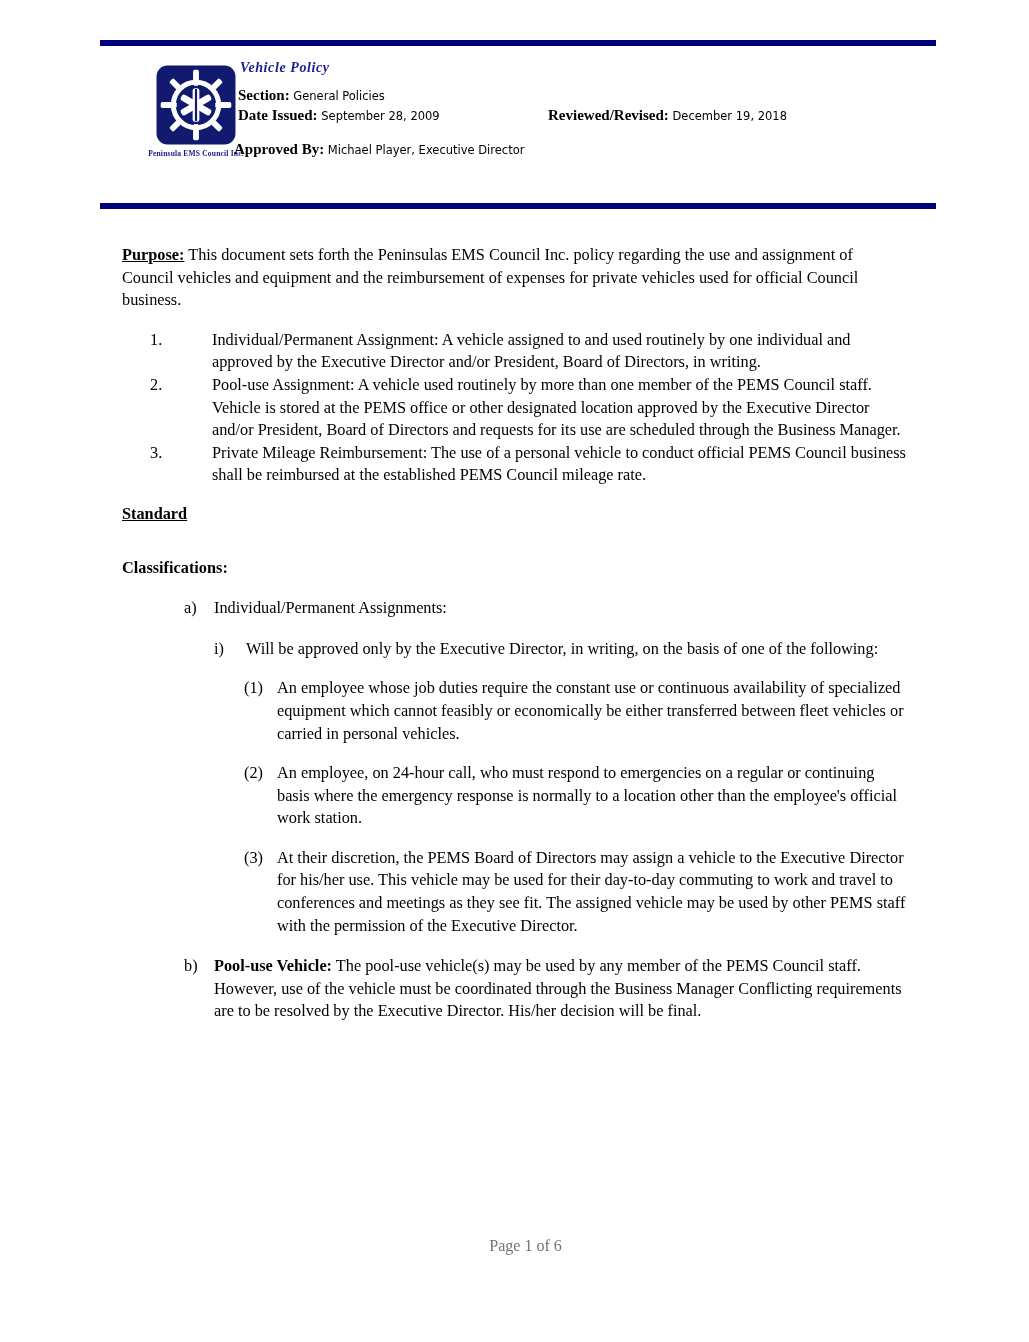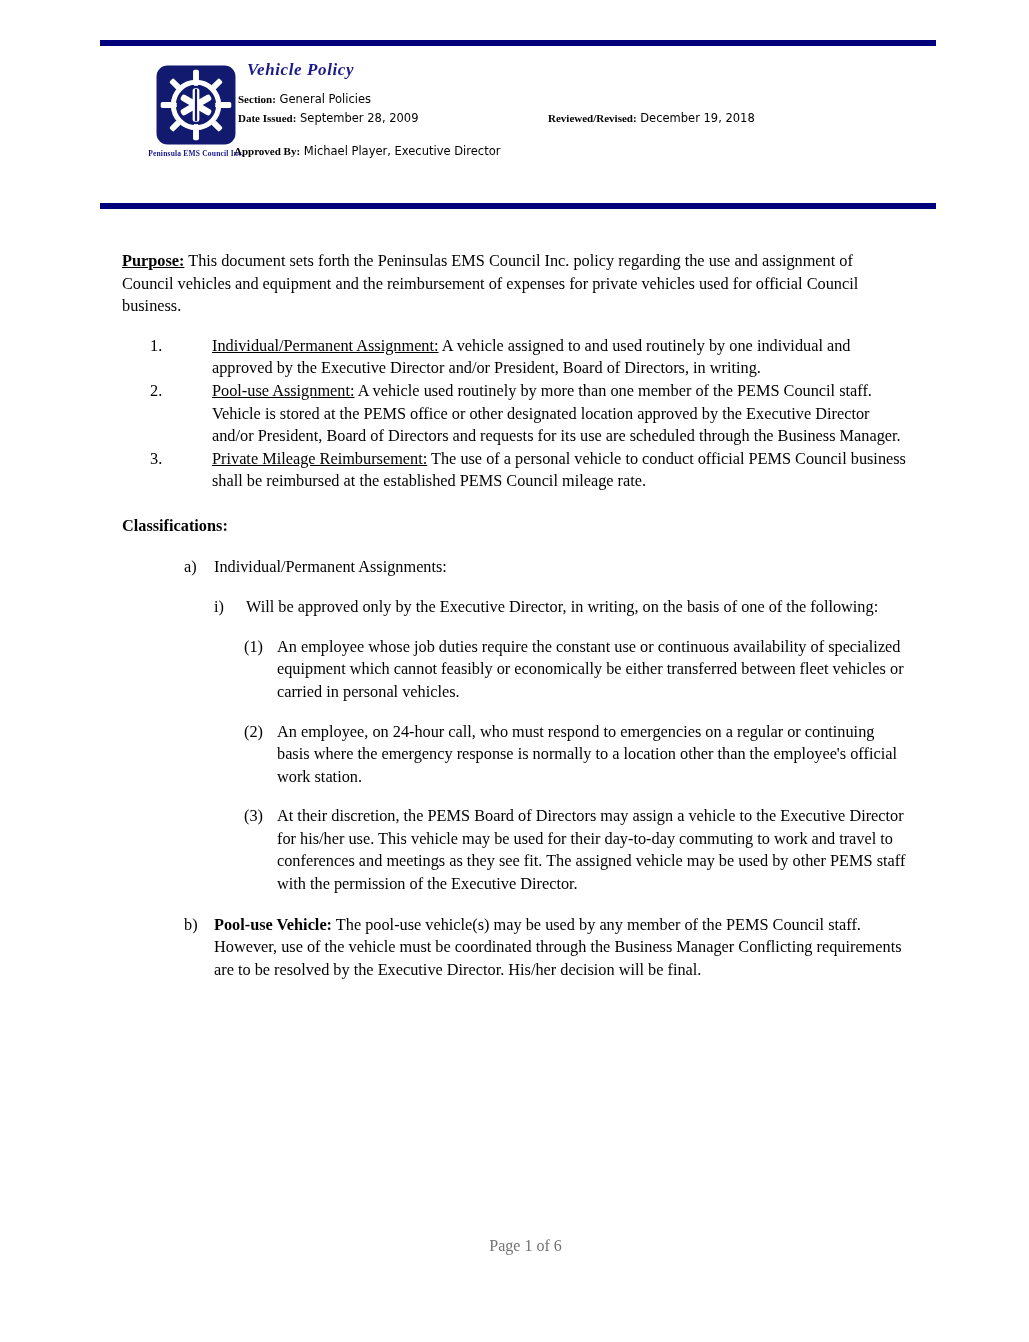--- a/index.html
+++ b/index.html
@@ -69,56 +69,56 @@
   #header-text {
     position: absolute;
     left: 138px;
     top: 0px;
     right: 0;
   }
   #doc-title {
     font-family: "Liberation Serif", "DejaVu Serif", serif;
     font-style: italic;
     font-weight: bold;
-    font-size: 17px;
+    font-size: 14px;
     color: #1a1a8c;
     letter-spacing: .6px;
-    margin: 8px 0 10px 9px;
+    margin: 8px 0 10px 2px;
   }
   .meta-line {
     font-family: "DejaVu Sans", "Liberation Sans", sans-serif;
     font-size: 11.5px;
     color: #000000;
     line-height: 18.5px;
     white-space: nowrap;
   }
   .meta-line .lbl {
     font-family: "Liberation Serif", "DejaVu Serif", serif;
     font-weight: bold;
-    font-size: 11px;
+    font-size: 15px;
   }
   .meta-row {
     position: relative;
     white-space: nowrap;
   }
   .meta-right {
     position: absolute;
     left: 310px;
     top: 0;
   }
   #approved-line {
     margin-top: 15px;
     margin-left: -4px;
   }
 
   
   #body {
     position: absolute;
     left: 122px;
-    top: 250px;
+    top: 244px;
     width: 786px;
     font-family: "Liberation Serif", "DejaVu Serif", serif;
     font-size: 16.3px;
     line-height: 22.6px;
     color: #000000;
   }
   p { margin: 0 0 12px 0; }
   .lead { font-weight: bold; text-decoration: underline; }
   .lead-plain { font-weight: bold; }
 
@@ -129,30 +129,30 @@
     padding-left: 90px;
     margin-bottom: 0;
   }
   .num-item .marker {
     position: absolute;
     left: 28px;
     top: 0;
     width: 26px;
     text-align: left;
   }
-  .u { text-decoration: underline; }
+  .u { }
 
   
   #standard-head {
     margin-top: 16px;
     font-weight: bold;
     text-decoration: underline;
   }
   #classifications-head {
-    margin-top: 22px;
+    margin-top: 31px;
     font-weight: bold;
   }
 
   
   .alpha-item {
     position: relative;
     padding-left: 92px;
     margin-top: 18px;
   }
   .alpha-item .marker {
@@ -287,20 +287,21 @@
       <div class="num-item">
         <span class="marker">2.</span>
         <span class="u">Pool-use Assignment:</span><span> A vehicle used routinely by more than one member of the PEMS Council staff.  Vehicle is stored at the PEMS office or other designated location approved by the Executive Director and/or President, Board of Directors and requests for its use are scheduled through the Business Manager.</span>
       </div>
       <div class="num-item">
         <span class="marker">3.</span>
         <span class="u">Private Mileage Reimbursement:</span><span> The use of a personal vehicle to conduct official PEMS Council business shall be reimbursed at the established PEMS Council mileage rate.</span>
       </div>
     </div>
 
+    <p id="standard-head">Standard</p>
     <p id="classifications-head">Classifications:</p>
 
     <div class="alpha-item">
       <span class="marker">a)</span>
       <span class="alpha-head">Individual/Permanent Assignments:</span>
 
       <div class="roman-item">
         <span class="marker">i)</span>
         <span>Will be approved only by the Executive Director, in writing, on the basis of one of the following:</span>
       </div>

